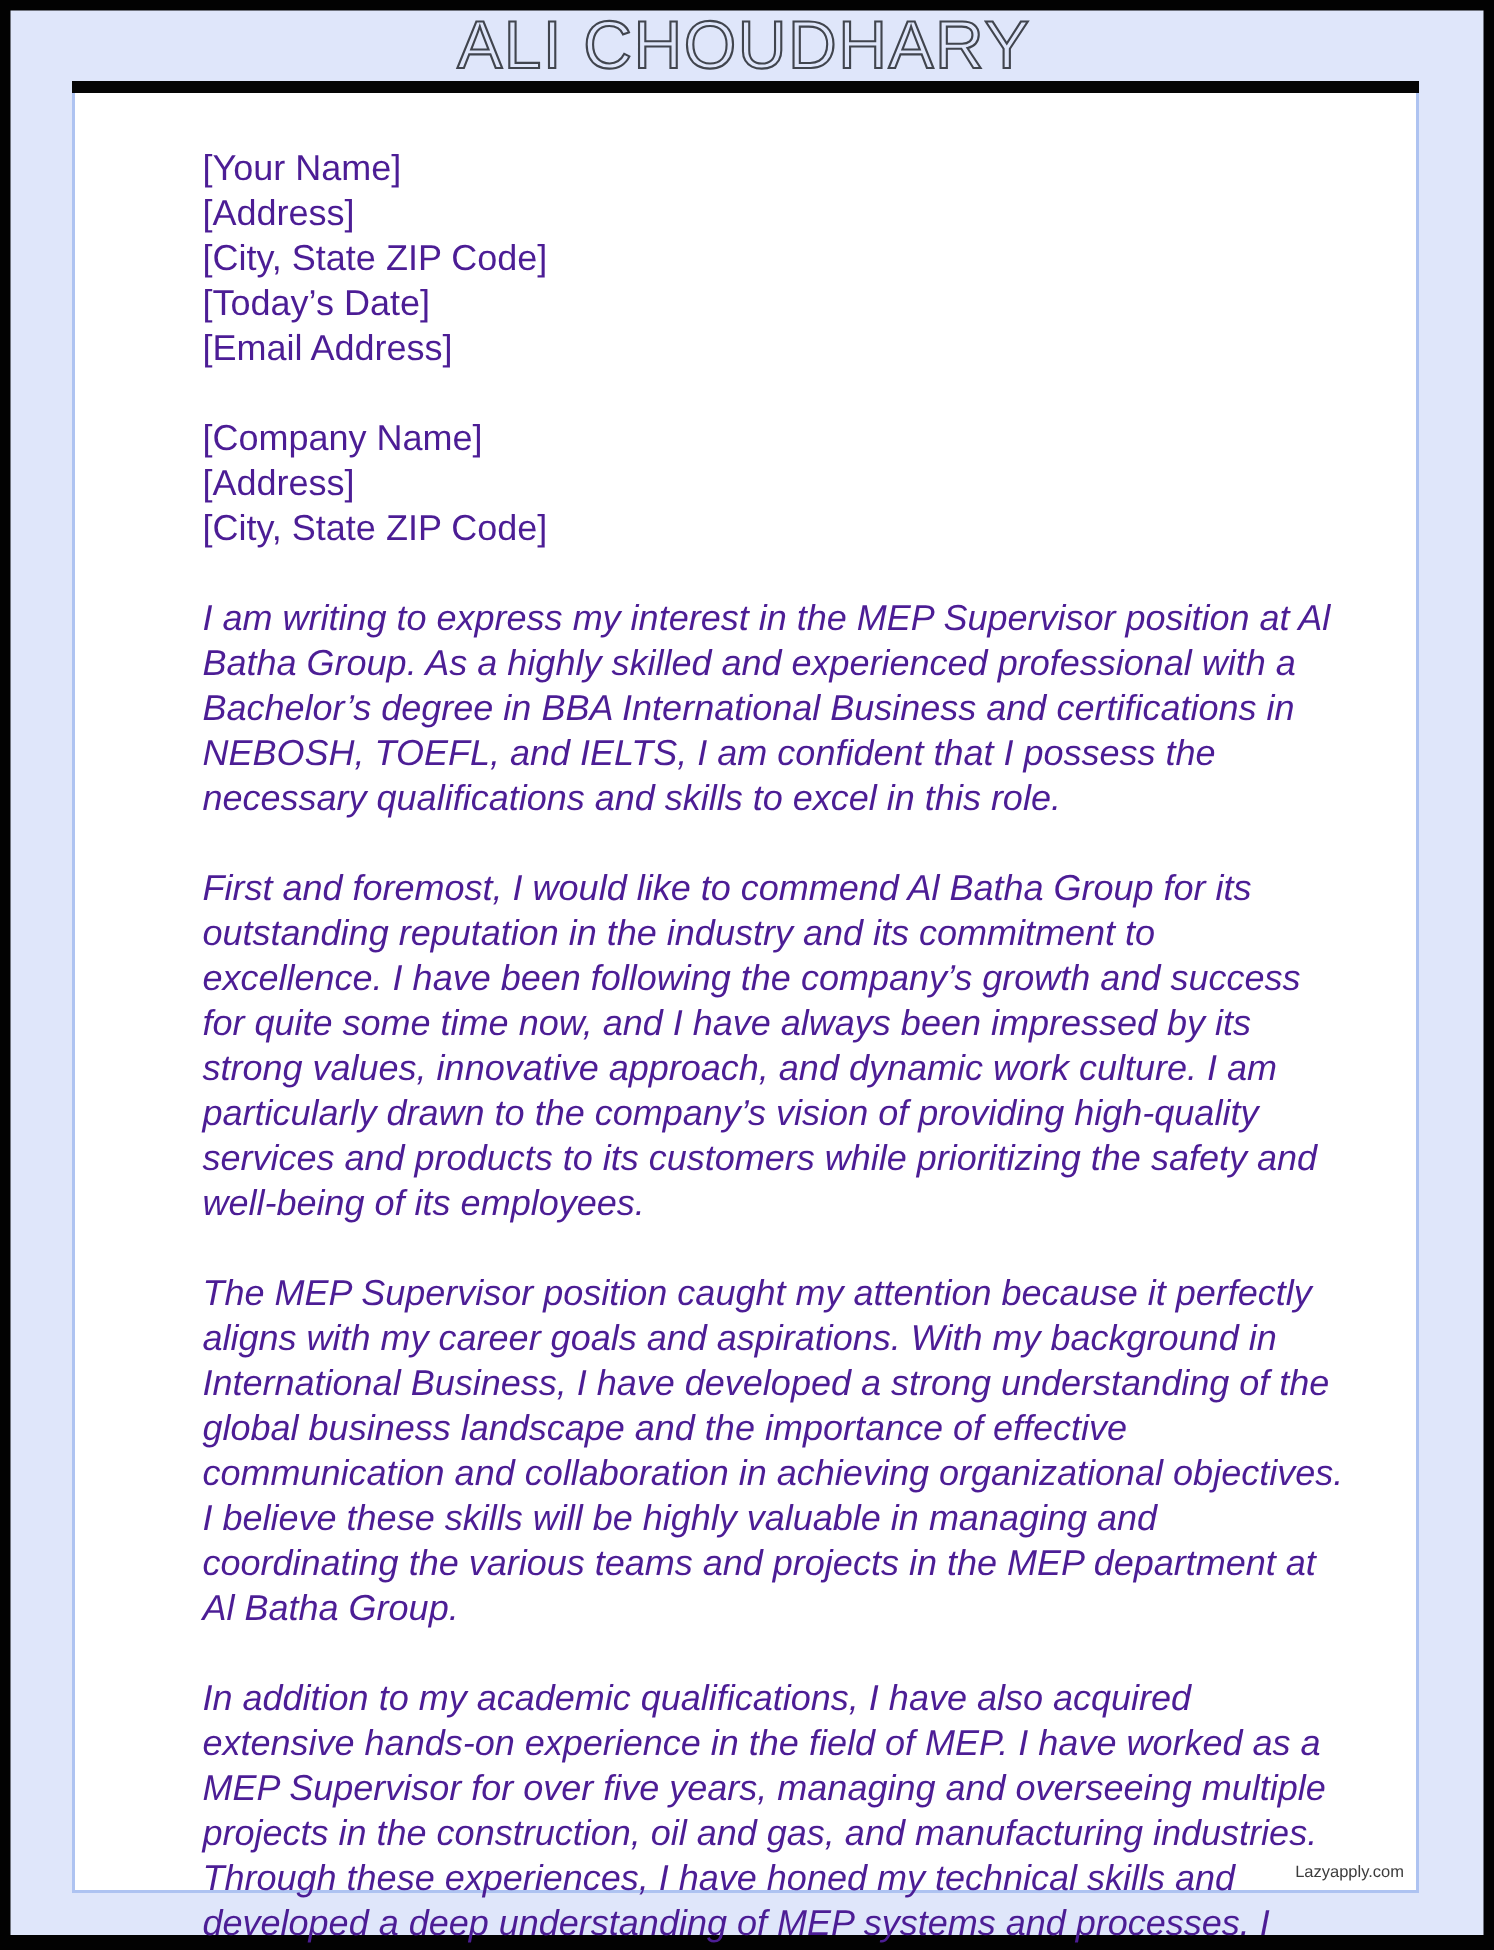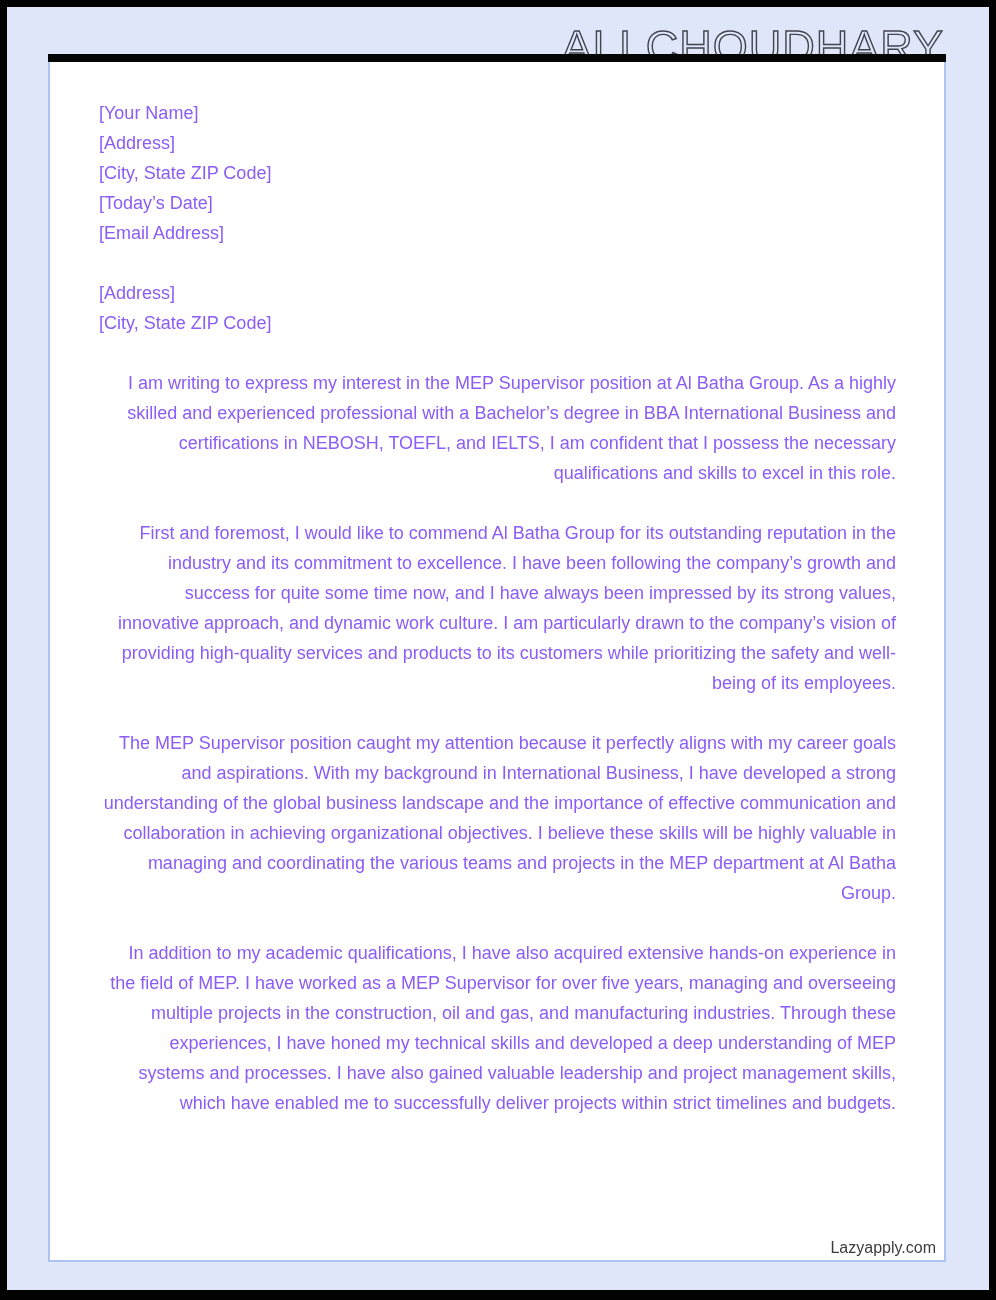--- a/index.html
+++ b/index.html
@@ -12,27 +12,27 @@
   }
   .frame {
     position: absolute;
     inset: 0;
     border: 7px solid #020202;
     border-bottom-width: 10px;
     background: #dfe6fa;
   }
   .header {
     position: absolute;
-    top: 23px;
+    top: 6px;
     left: 48px;
     width: 898px;
     height: 48px;
     display: flex;
     align-items: center;
-    justify-content: flex-end;
+    justify-content: center;
     padding-right: 2px;
   }
   .header-name {
     font-size: 45px;
     font-weight: 400;
     letter-spacing: 1px;
     white-space: nowrap;
     color: #474b54;
   }
   @supports (-webkit-text-stroke: 1px black) {
@@ -55,31 +55,32 @@
     left: 48px;
     width: 898px;
     height: 1200px;
     background: #ffffff;
     border-left: 2px solid #aec3f1;
     border-right: 2px solid #aec3f1;
     border-bottom: 2px solid #aec3f1;
     padding: 36px 48px 0 49px;
   }
   .line, .para {
-    font-size: 18px;
+    font-size: 24px;
     line-height: 30px;
-    color: #8b5cf6;
+    color: #4c1d95;
+    margin-left: 36px;
   }
   .block { margin-bottom: 30px; }
-  .para { margin-bottom: 30px; text-align: right; }
+  .para { margin-bottom: 30px; text-align: left; font-style: italic; }
   .watermark {
     position: absolute;
     right: 8px;
     bottom: 3px;
-    font-size: 16px;
+    font-size: 11px;
     color: #3c3c3c;
     line-height: 18px;
   }
 </style>
 </head>
 <body>
 
 <div class="frame"></div>
 
 <div class="header">
@@ -92,20 +93,21 @@
 
   <div class="block">
     <div class="line">[Your Name]</div>
     <div class="line">[Address]</div>
     <div class="line">[City, State ZIP Code]</div>
     <div class="line">[Today’s Date]</div>
     <div class="line">[Email Address]</div>
   </div>
 
   <div class="block">
+    <div class="line">[Company Name]</div>
     <div class="line">[Address]</div>
     <div class="line">[City, State ZIP Code]</div>
   </div>
 
 
   <p class="para">I am writing to express my interest in the MEP Supervisor position at Al Batha Group. As a highly skilled and experienced professional with a Bachelor’s degree in BBA International Business and certifications in NEBOSH, TOEFL, and IELTS, I am confident that I possess the necessary qualifications and skills to excel in this role.</p>
   <p class="para">First and foremost, I would like to commend Al Batha Group for its outstanding reputation in the industry and its commitment to excellence. I have been following the company’s growth and success for quite some time now, and I have always been impressed by its strong values, innovative approach, and dynamic work culture. I am particularly drawn to the company’s vision of providing high-quality services and products to its customers while prioritizing the safety and well-being of its employees.</p>
   <p class="para">The MEP Supervisor position caught my attention because it perfectly aligns with my career goals and aspirations. With my background in International Business, I have developed a strong understanding of the global business landscape and the importance of effective communication and collaboration in achieving organizational objectives. I believe these skills will be highly valuable in managing and coordinating the various teams and projects in the MEP department at Al Batha Group.</p>
   <p class="para">In addition to my academic qualifications, I have also acquired extensive hands-on experience in the field of MEP. I have worked as a MEP Supervisor for over five years, managing and overseeing multiple projects in the construction, oil and gas, and manufacturing industries. Through these experiences, I have honed my technical skills and developed a deep understanding of MEP systems and processes. I have also gained valuable leadership and project management skills, which have enabled me to successfully deliver projects within strict timelines and budgets.</p>
 

